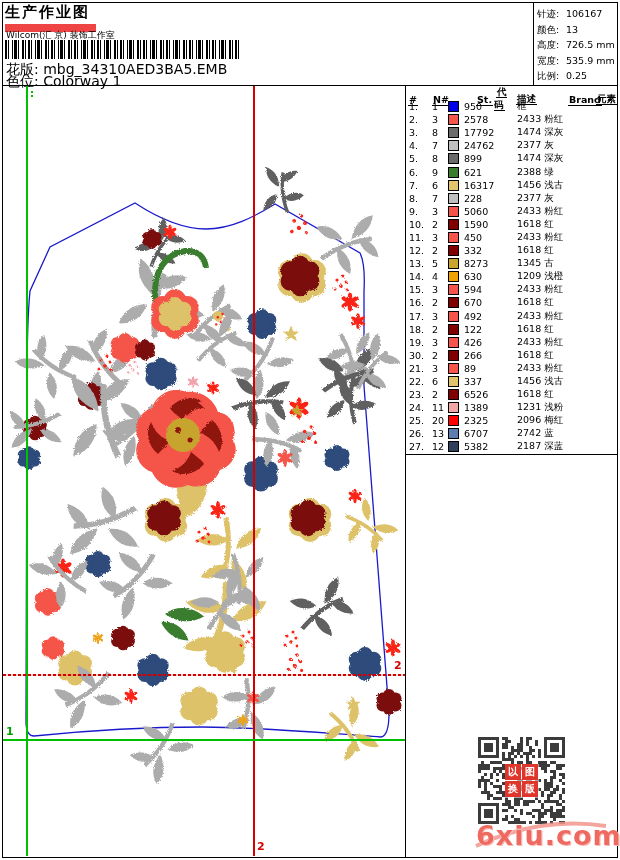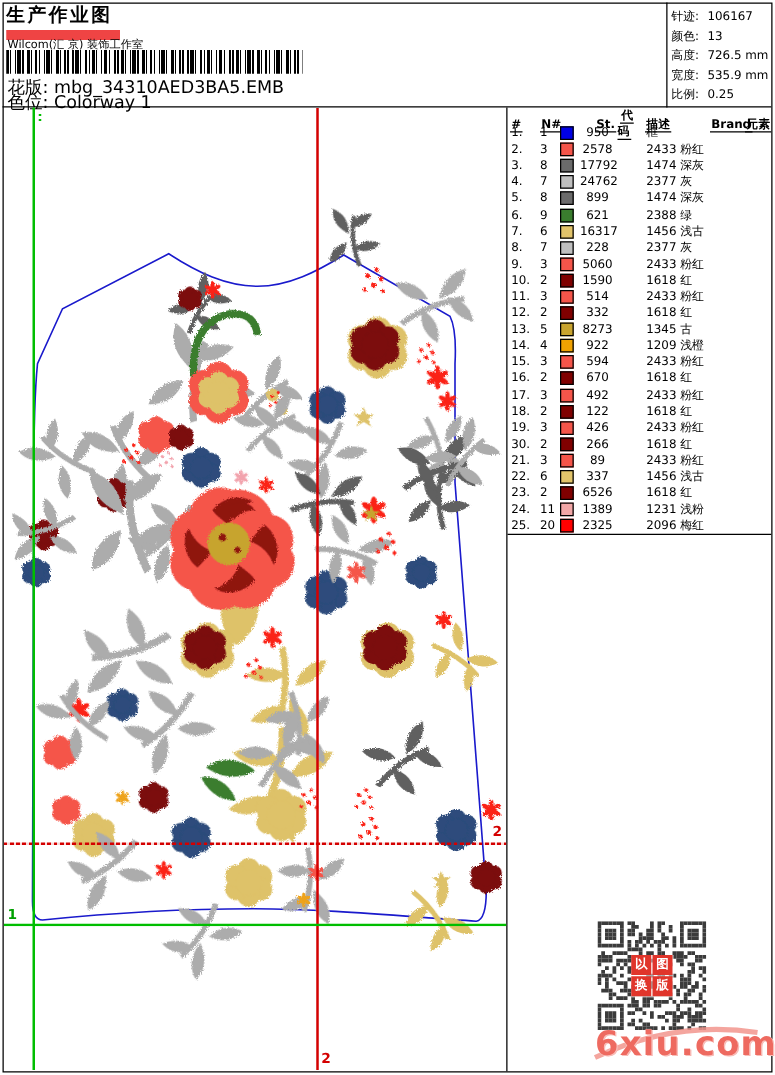--- a/index.html
+++ b/index.html
@@ -51,21 +51,21 @@
   
   .stop-table{left:406px;top:86px;width:211px;}
   .stop-title{font-size:9.5px;padding:2px 0 2px 3px;border-bottom:1px solid #000;height:11px;}
   .shead,.srow{display:grid;grid-template-columns:24px 18px 16px 30px 20px 52px 28px 23px;
                align-items:center;}
   .shead{height:14px;font-size:9.5px;font-weight:bold;}
   .shead span{justify-self:start;border-bottom:1px solid #000;padding:0 1px;margin-left:2px;}
   .shead .c4{justify-self:end;margin-right:1px;}
   .srow{height:13.1px;font-size:9.5px;}
   .srow .c1{padding-left:3px;} .srow .c2{padding-left:2px;}
-  .srow .c4{text-align:center;padding-right:2px;}
+  .srow .c4{text-align:left;padding-right:2px;}
   .srow .c6{padding-left:3px;white-space:nowrap;}
   .swatch{width:11px;height:11px;border:1px solid #000;box-sizing:border-box;}
   .rows-wrap{border-bottom:1px solid #000;}
 
   
   .qr-wrap{left:478px;top:737px;width:87px;height:87px;}
   .qr-seal{left:27px;top:27px;width:34px;height:34px;display:grid;
            grid-template-columns:16px 16px;grid-template-rows:16px 16px;gap:1px;
            background:rgba(255,255,255,.55);padding:0;}
   .qr-seal span{background:#E0352B;color:#fff;font-size:10px;line-height:16px;
@@ -418,21 +418,21 @@
         <div class="c6">1618 红</div>
         <div class="c7"></div>
         <div class="c8"></div>
       </div>
       <div class="srow">
         <div class="c1">11.</div>
         <div class="c2">3</div>
         <div class="c3">
           <div class="swatch" style="background: rgb(245, 85, 74);"></div>
         </div>
-        <div class="c4">514</div>
+        <div class="c4">450</div>
         <div class="c5"></div>
         <div class="c6">2433 粉红</div>
         <div class="c7"></div>
         <div class="c8"></div>
       </div>
       <div class="srow">
         <div class="c1">12.</div>
         <div class="c2">2</div>
         <div class="c3">
           <div class="swatch" style="background: rgb(128, 0, 0);"></div>
@@ -454,21 +454,21 @@
         <div class="c6">1345 古</div>
         <div class="c7"></div>
         <div class="c8"></div>
       </div>
       <div class="srow">
         <div class="c1">14.</div>
         <div class="c2">4</div>
         <div class="c3">
           <div class="swatch" style="background: rgb(240, 162, 2);"></div>
         </div>
-        <div class="c4">922</div>
+        <div class="c4">630</div>
         <div class="c5"></div>
         <div class="c6">1209 浅橙</div>
         <div class="c7"></div>
         <div class="c8"></div>
       </div>
       <div class="srow">
         <div class="c1">15.</div>
         <div class="c2">3</div>
         <div class="c3">
           <div class="swatch" style="background: rgb(245, 85, 74);"></div>
@@ -589,20 +589,44 @@
       </div>
       <div class="srow">
         <div class="c1">25.</div>
         <div class="c2">20</div>
         <div class="c3">
           <div class="swatch" style="background: rgb(255, 0, 0);"></div>
         </div>
         <div class="c4">2325</div>
         <div class="c5"></div>
         <div class="c6">2096 梅红</div>
+        <div class="c7"></div>
+        <div class="c8"></div>
+      </div>
+      <div class="srow">
+        <div class="c1">26.</div>
+        <div class="c2">13</div>
+        <div class="c3">
+          <div class="swatch" style="background: rgb(91, 125, 177);"></div>
+        </div>
+        <div class="c4">6707</div>
+        <div class="c5"></div>
+        <div class="c6">2742 蓝</div>
+        <div class="c7"></div>
+        <div class="c8"></div>
+      </div>
+      <div class="srow">
+        <div class="c1">27.</div>
+        <div class="c2">12</div>
+        <div class="c3">
+          <div class="swatch" style="background: rgb(46, 63, 92);"></div>
+        </div>
+        <div class="c4">5382</div>
+        <div class="c5"></div>
+        <div class="c6">2187 深蓝</div>
         <div class="c7"></div>
         <div class="c8"></div>
       </div>
     </div>
 </div>
 
 <div class="abs qr-wrap">
   <svg width="87" height="87" viewBox="0 0 87 87">
       <rect x="0" y="0" width="3" height="3" fill="#3B3B3B"></rect>
       <rect x="3" y="0" width="3" height="3" fill="#3B3B3B"></rect>

